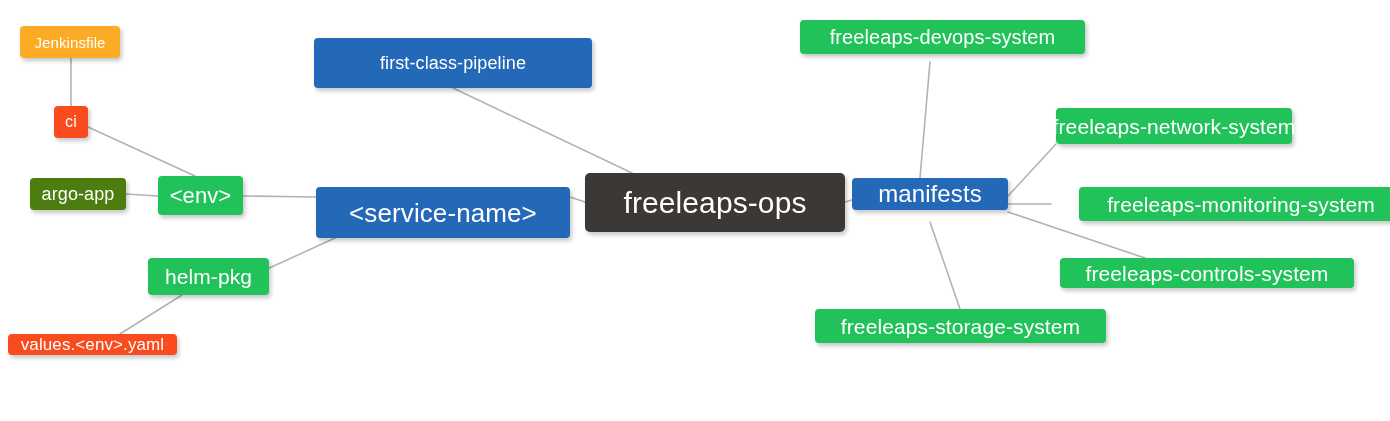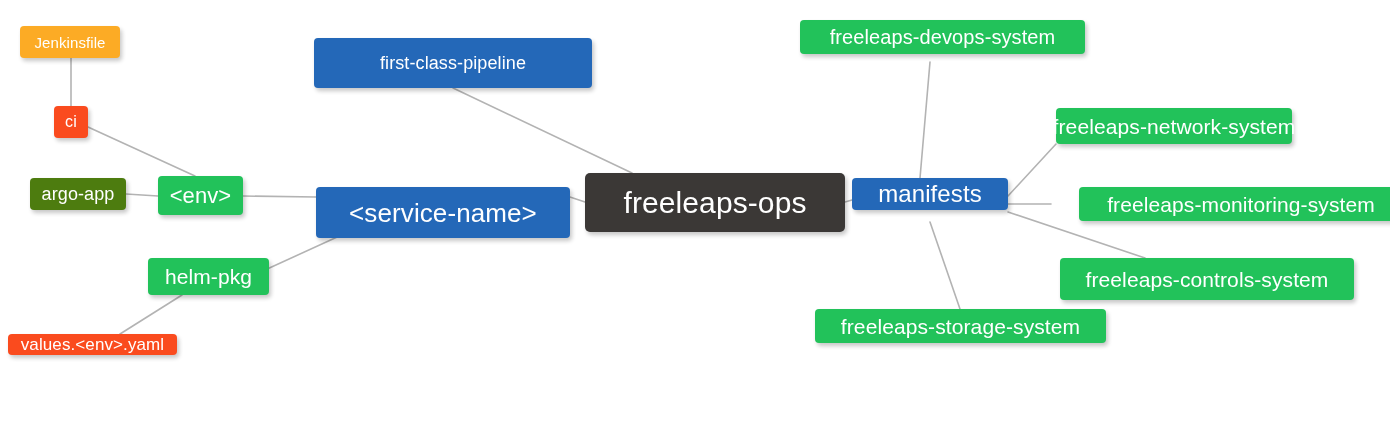--- a/index.html
+++ b/index.html
@@ -98,20 +98,20 @@
       </div>
       <div class="node" style="left: 800px; top: 20px; width: 285px; height: 34px; background: rgb(34, 194, 90); font-size: 20px;">
         <span>freeleaps-devops-system</span>
       </div>
       <div class="node" style="left: 1056px; top: 108px; width: 236px; height: 36px; background: rgb(34, 194, 90); font-size: 21px;">
         <span>freeleaps-network-system</span>
       </div>
       <div class="node" style="left: 1051px; top: 187px; width: 324px; height: 34px; background: rgb(34, 194, 90); font-size: 21px; margin-left: 28px;">
         <span>freeleaps-monitoring-system</span>
       </div>
-      <div class="node" style="left: 1060px; top: 258px; width: 294px; height: 42px; background: rgb(34, 194, 90); font-size: 21px;">
+      <div class="node" style="left: 1060px; top: 258px; width: 294px; height: 30px; background: rgb(34, 194, 90); font-size: 21px;">
         <span>freeleaps-controls-system</span>
       </div>
       <div class="node" style="left: 815px; top: 309px; width: 291px; height: 34px; background: rgb(34, 194, 90); font-size: 21px; text-align: right;">
         <span>freeleaps-storage-system</span>
       </div>
     </div>
 </div>
 
 </body></html>

